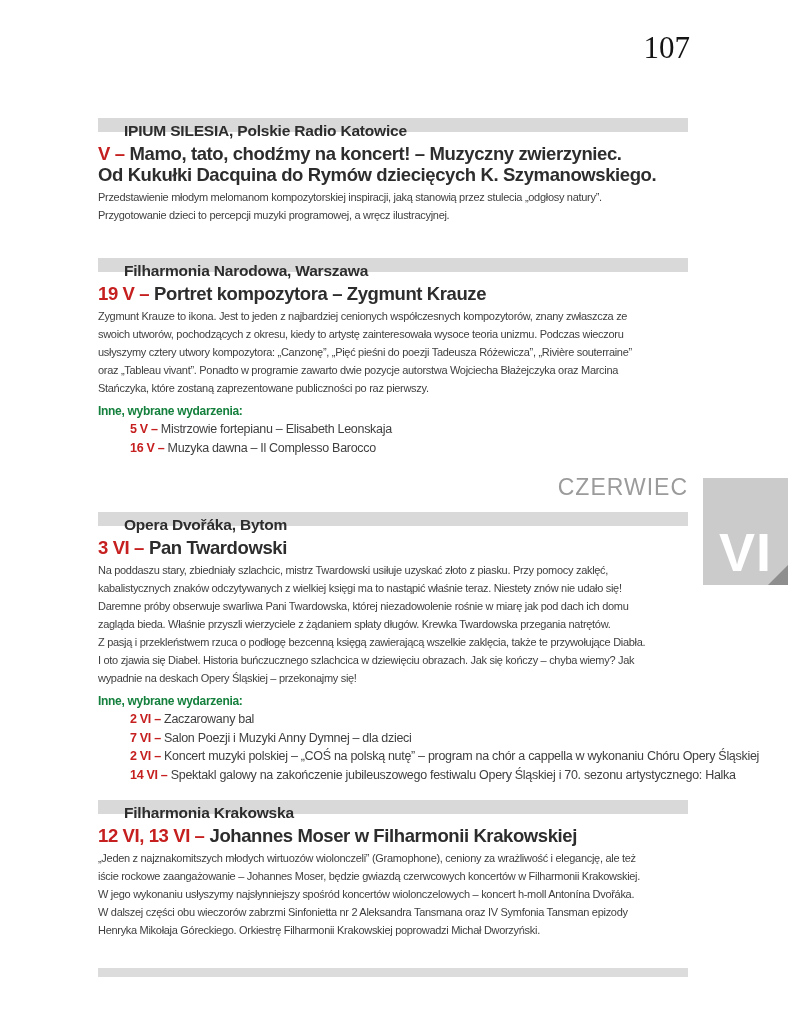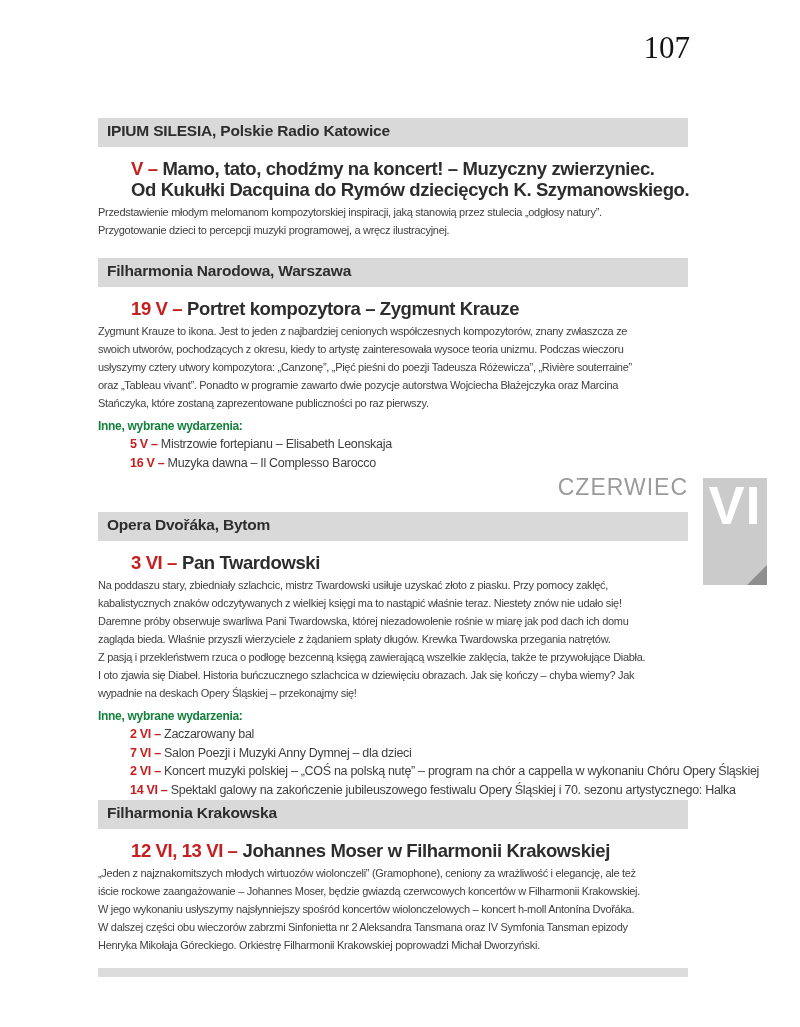--- a/index.html
+++ b/index.html
@@ -5,42 +5,42 @@
   * { margin:0; padding:0; box-sizing:border-box; }
   html,body { background:#ffffff; }
   body { width:800px; height:1027px; font-family:"Liberation Sans", sans-serif; }
   .page { position:relative; width:800px; height:1027px; background:#ffffff; overflow:hidden; }
 
   .pagenum { position:absolute; top:30px; right:110px; font-family:"Liberation Serif", serif;
              font-size:31px; color:#141414; }
 
   .section { position:absolute; left:98px; width:590px; }
 
-  .venue-bar { background:#d9d9d9; height:29px; line-height:25px; padding-left:9px;
+  .venue-bar { background:#d9d9d9; height:14px; line-height:25px; padding-left:26px;
                font-size:15.5px; font-weight:bold; color:#2d2d2d; letter-spacing:-0.2px; }
 
   .event-title { margin-top:11px; font-size:18.5px; font-weight:bold; color:#2d2d2d;
                  line-height:21px; letter-spacing:-0.4px; }
-  .event-title .tline { white-space:nowrap;margin-left:33px; }
+  .event-title .tline { white-space:nowrap; }
   .red { color:#c5201f; }
   .date { margin-right:5px; }
 
   .desc { margin-top:3px; font-size:11px; line-height:18px; color:#3f3f3f; letter-spacing:-0.3px; }
   .desc .tline { white-space:nowrap; }
 
   .others { margin-top:5px; }
   .others-label { font-size:12px; font-weight:bold; color:#15803d; line-height:18px; letter-spacing:-0.3px; }
   .other-row { font-size:12.5px; line-height:18.5px; color:#3f3f3f; letter-spacing:-0.3px; white-space:nowrap; }
   .odate { color:#c5201f; font-weight:bold;margin-left:32px; }
 
   .month-label { position:absolute; top:474px; right:112px; font-size:23px; color:#9b9b9b;
                  letter-spacing:1px; font-weight:400; }
 
-  .month-tab { position:absolute; left:703px; top:478px; width:64px; height:107px;
-               background:#cbcbcb; display:flex; align-items:flex-start; justify-content:center; }
+  .month-tab { position:absolute; left:703px; top:478px; width:85px; height:107px;
+               background:#cbcbcb; display:flex; align-items:flex-end; justify-content:center; }
   .month-tab .tab-text { color:#ffffff; font-size:54px; font-weight:bold; letter-spacing:1px;
                          line-height:1; padding-bottom:6px; }
   .tab-fold { position:absolute; right:0; bottom:0; width:0; height:0;
               border-left:20px solid transparent; border-bottom:20px solid #8e8e8e; }
 
   .bottom-bar { position:absolute; left:98px; top:968px; width:590px; height:9px; background:#dcdcdc; }
 </style>
 </head>
 <body>
 

